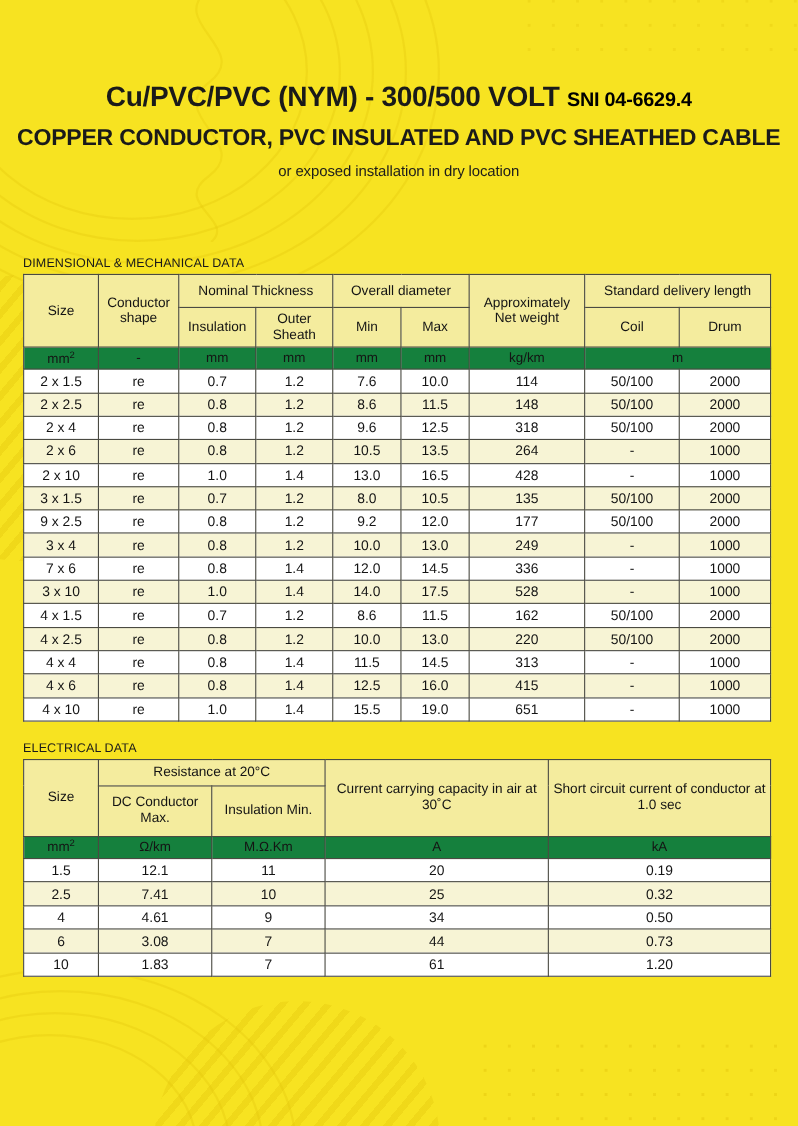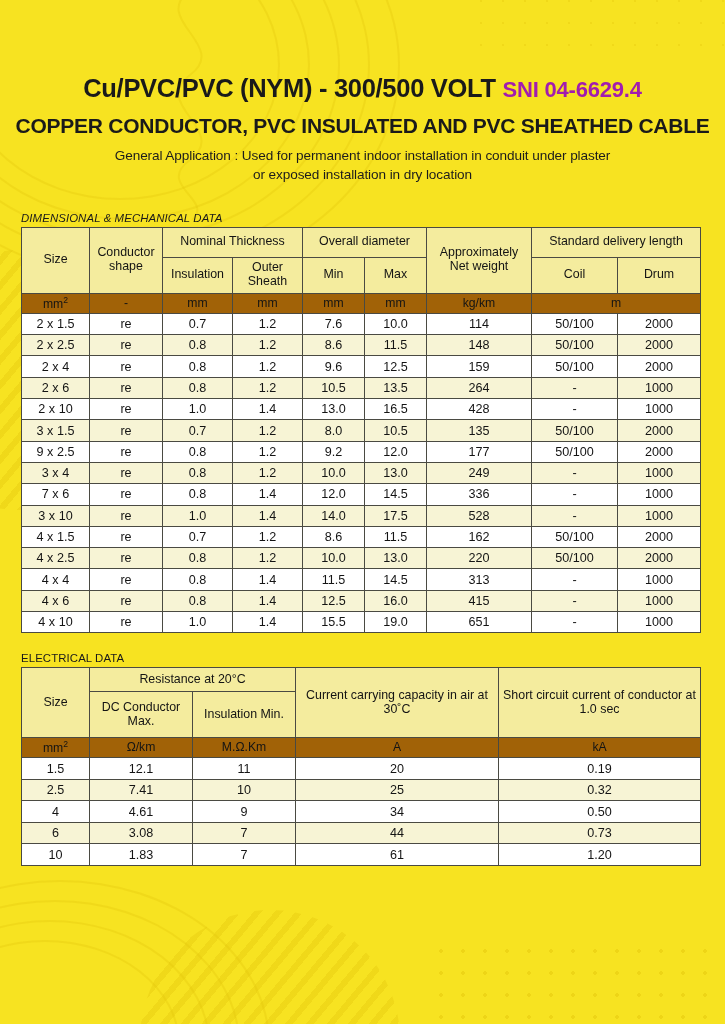--- a/index.html
+++ b/index.html
@@ -82,22 +82,22 @@
 
   .main-title {
     font-size: 25.5px;
     font-weight: bold;
     letter-spacing: -0.3px;
     color: #1a1a1a;
     line-height: 1.1;
     white-space: nowrap;
   }
   .main-title .sni {
-    color: #a21caf;
-    font-size: 22px;
+    color: #000000;
+    font-size: 18px;
     font-weight: bold;
     letter-spacing: -0.2px;
   }
 
   .sub-title {
     margin-top: 12px;
     font-size: 21px;
     font-weight: bold;
     color: #1a1a1a;
     letter-spacing: -0.25px;
@@ -111,21 +111,21 @@
     line-height: 1.35;
     letter-spacing: -0.1px;
   }
 
   .section-label {
     font-size: 11.4px;
     color: #1a1a1a;
     letter-spacing: 0.1px;
     margin: 0 0 3px 7px;
   }
-  .sec-dim { margin-top: 28px; font-style: italic; }
+  .sec-dim { margin-top: 69px; }
   .sec-ele { margin-top: 19px; }
 
   
   table {
     border-collapse: collapse;
     width: 679px;
     margin-left: 7px;
     table-layout: fixed;
     background: #ffffff;
   }
@@ -144,21 +144,21 @@
   }
   tbody td {
     font-size: 12.6px;
     height: 21.3px;
     padding: 0 2px;
     background: #ffffff;
   }
   tbody tr:nth-child(even) td { background: #f7f4d5; }
 
   .unit-row th {
-    background: #a16207;
+    background: #15803d;
     font-size: 12.2px;
     height: 20px;
     padding: 1px 2px;
   }
   .unit-row th .sup { font-size: 8.6px; vertical-align: super; }
 
   
   .dim col.c-size   { width: 68px; }
   .dim col.c-shape  { width: 73px; }
   .dim col.c-ins    { width: 70px; }
@@ -212,21 +212,20 @@
     <path d="M60 0 C 20 30, 100 55, 60 85 C 20 115, 100 140, 60 170 C 25 195, 85 210, 62 230" fill="none" stroke="rgba(226,196,10,0.55)" stroke-width="2"></path>
   </svg>
 </div>
 
 <div class="page">
 
   <div class="title-block">
     <div class="main-title"><span>Cu/PVC/PVC (NYM) - 300/500 VOLT</span> <span class="sni">SNI 04-6629.4</span></div>
     <div class="sub-title">COPPER CONDUCTOR, PVC INSULATED AND PVC SHEATHED CABLE</div>
     <div class="app-line">
-      <div>General Application : Used for permanent indoor installation in conduit under plaster</div>
       <div>or exposed installation in dry location</div>
     </div>
   </div>
 
   <div class="section-label sec-dim">DIMENSIONAL &amp; MECHANICAL DATA</div>
 
   <table class="dim">
     <colgroup>
       <col class="c-size">
         <col class="c-shape">
@@ -289,21 +288,21 @@
           <td>50/100</td>
           <td>2000</td>
         </tr>
         <tr>
           <td>2 x 4</td>
           <td>re</td>
           <td>0.8</td>
           <td>1.2</td>
           <td>9.6</td>
           <td>12.5</td>
-          <td>159</td>
+          <td>318</td>
           <td>50/100</td>
           <td>2000</td>
         </tr>
         <tr>
           <td>2 x 6</td>
           <td>re</td>
           <td>0.8</td>
           <td>1.2</td>
           <td>10.5</td>
           <td>13.5</td>

